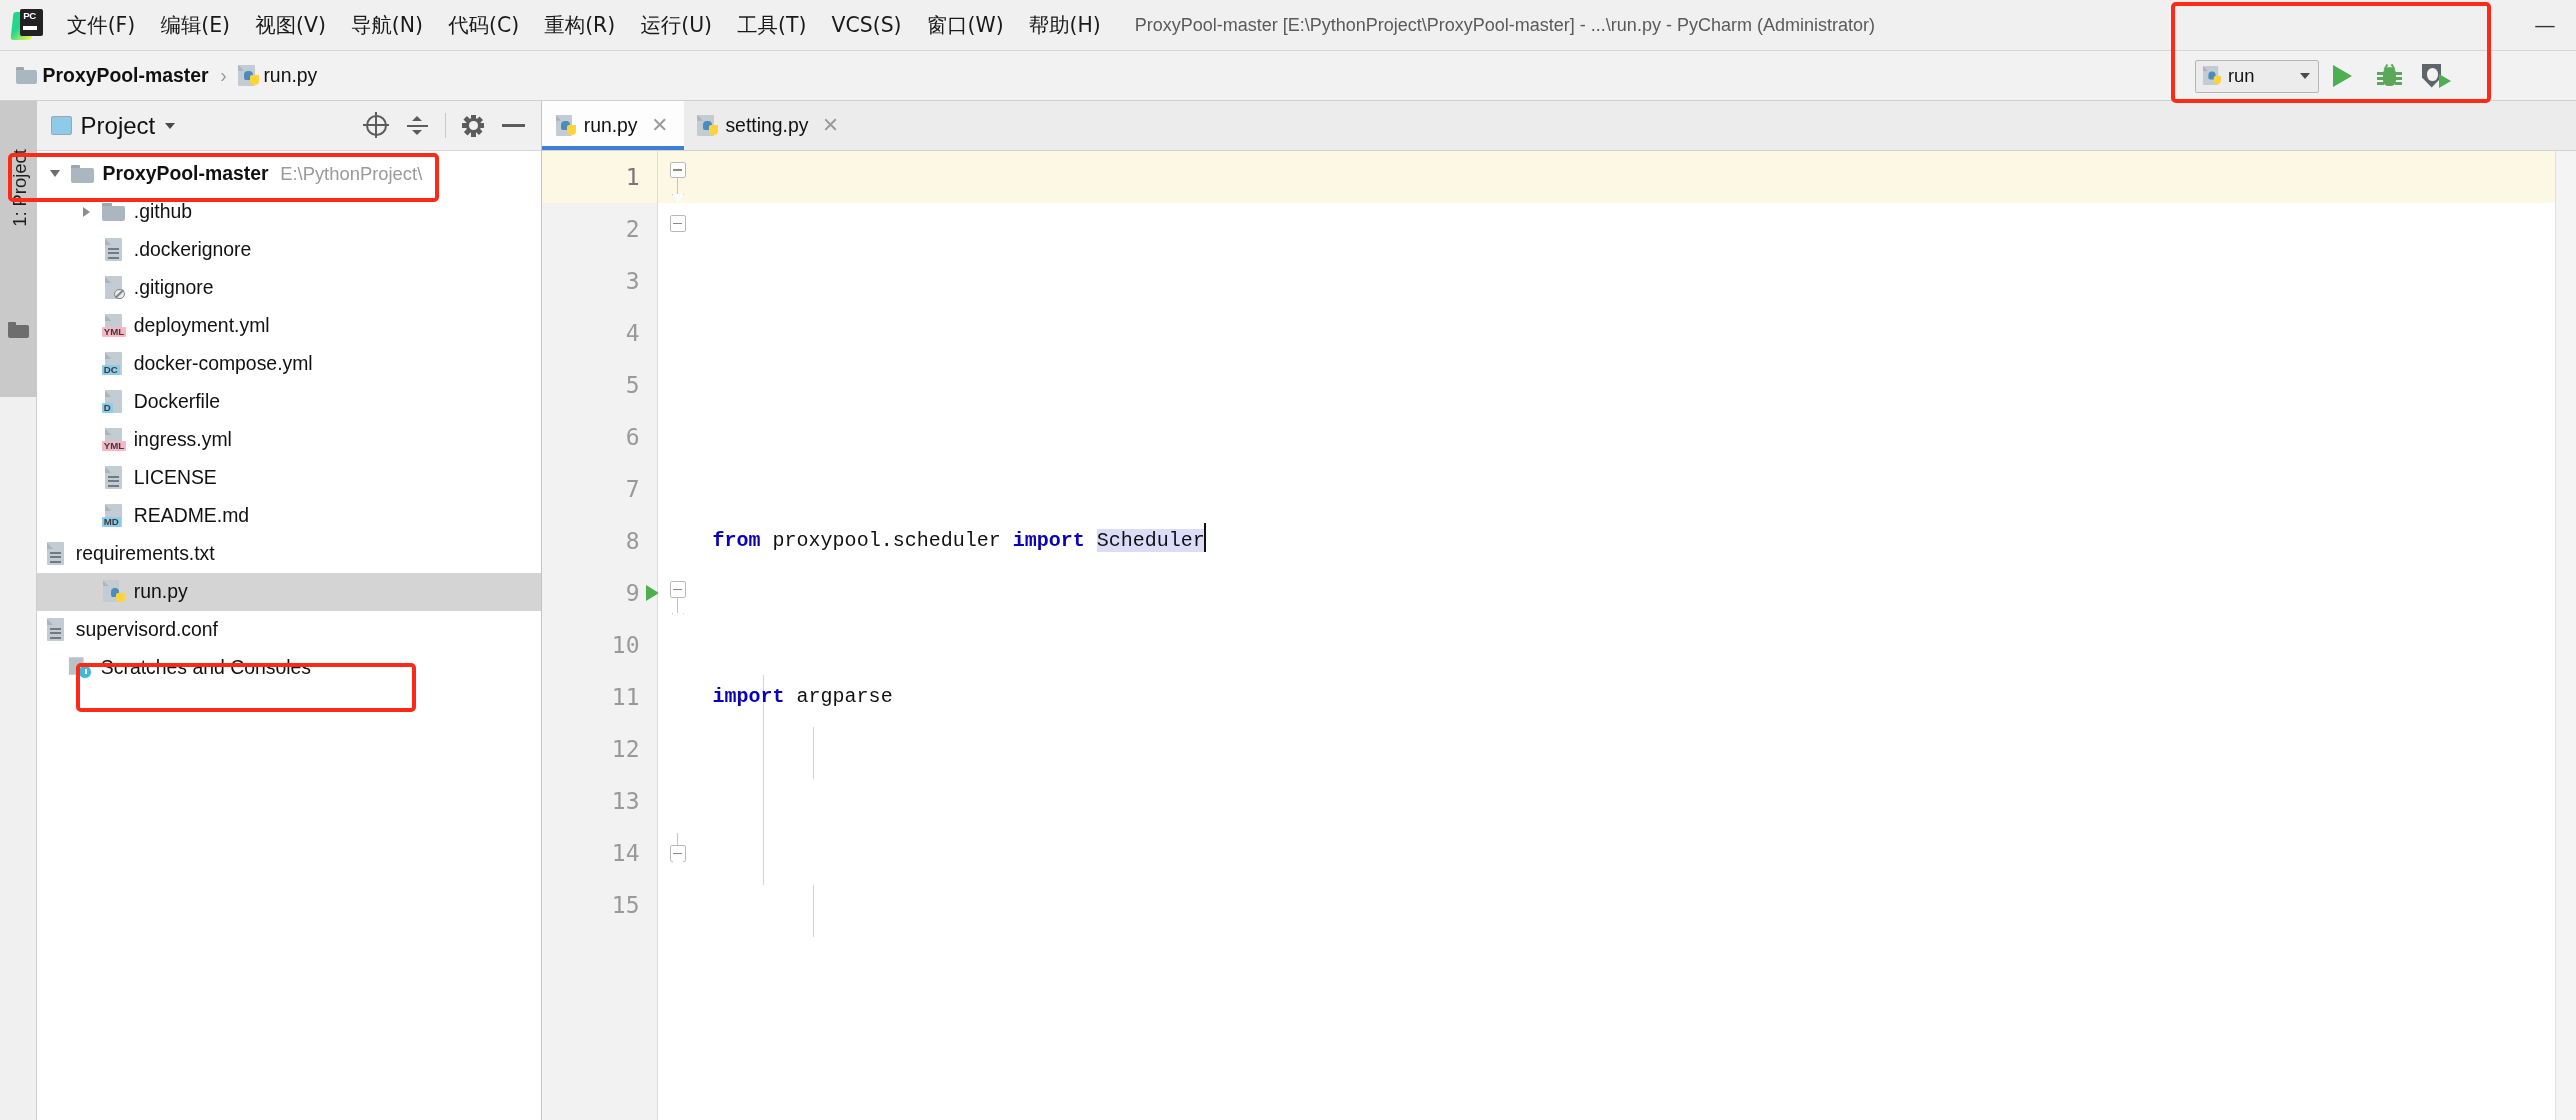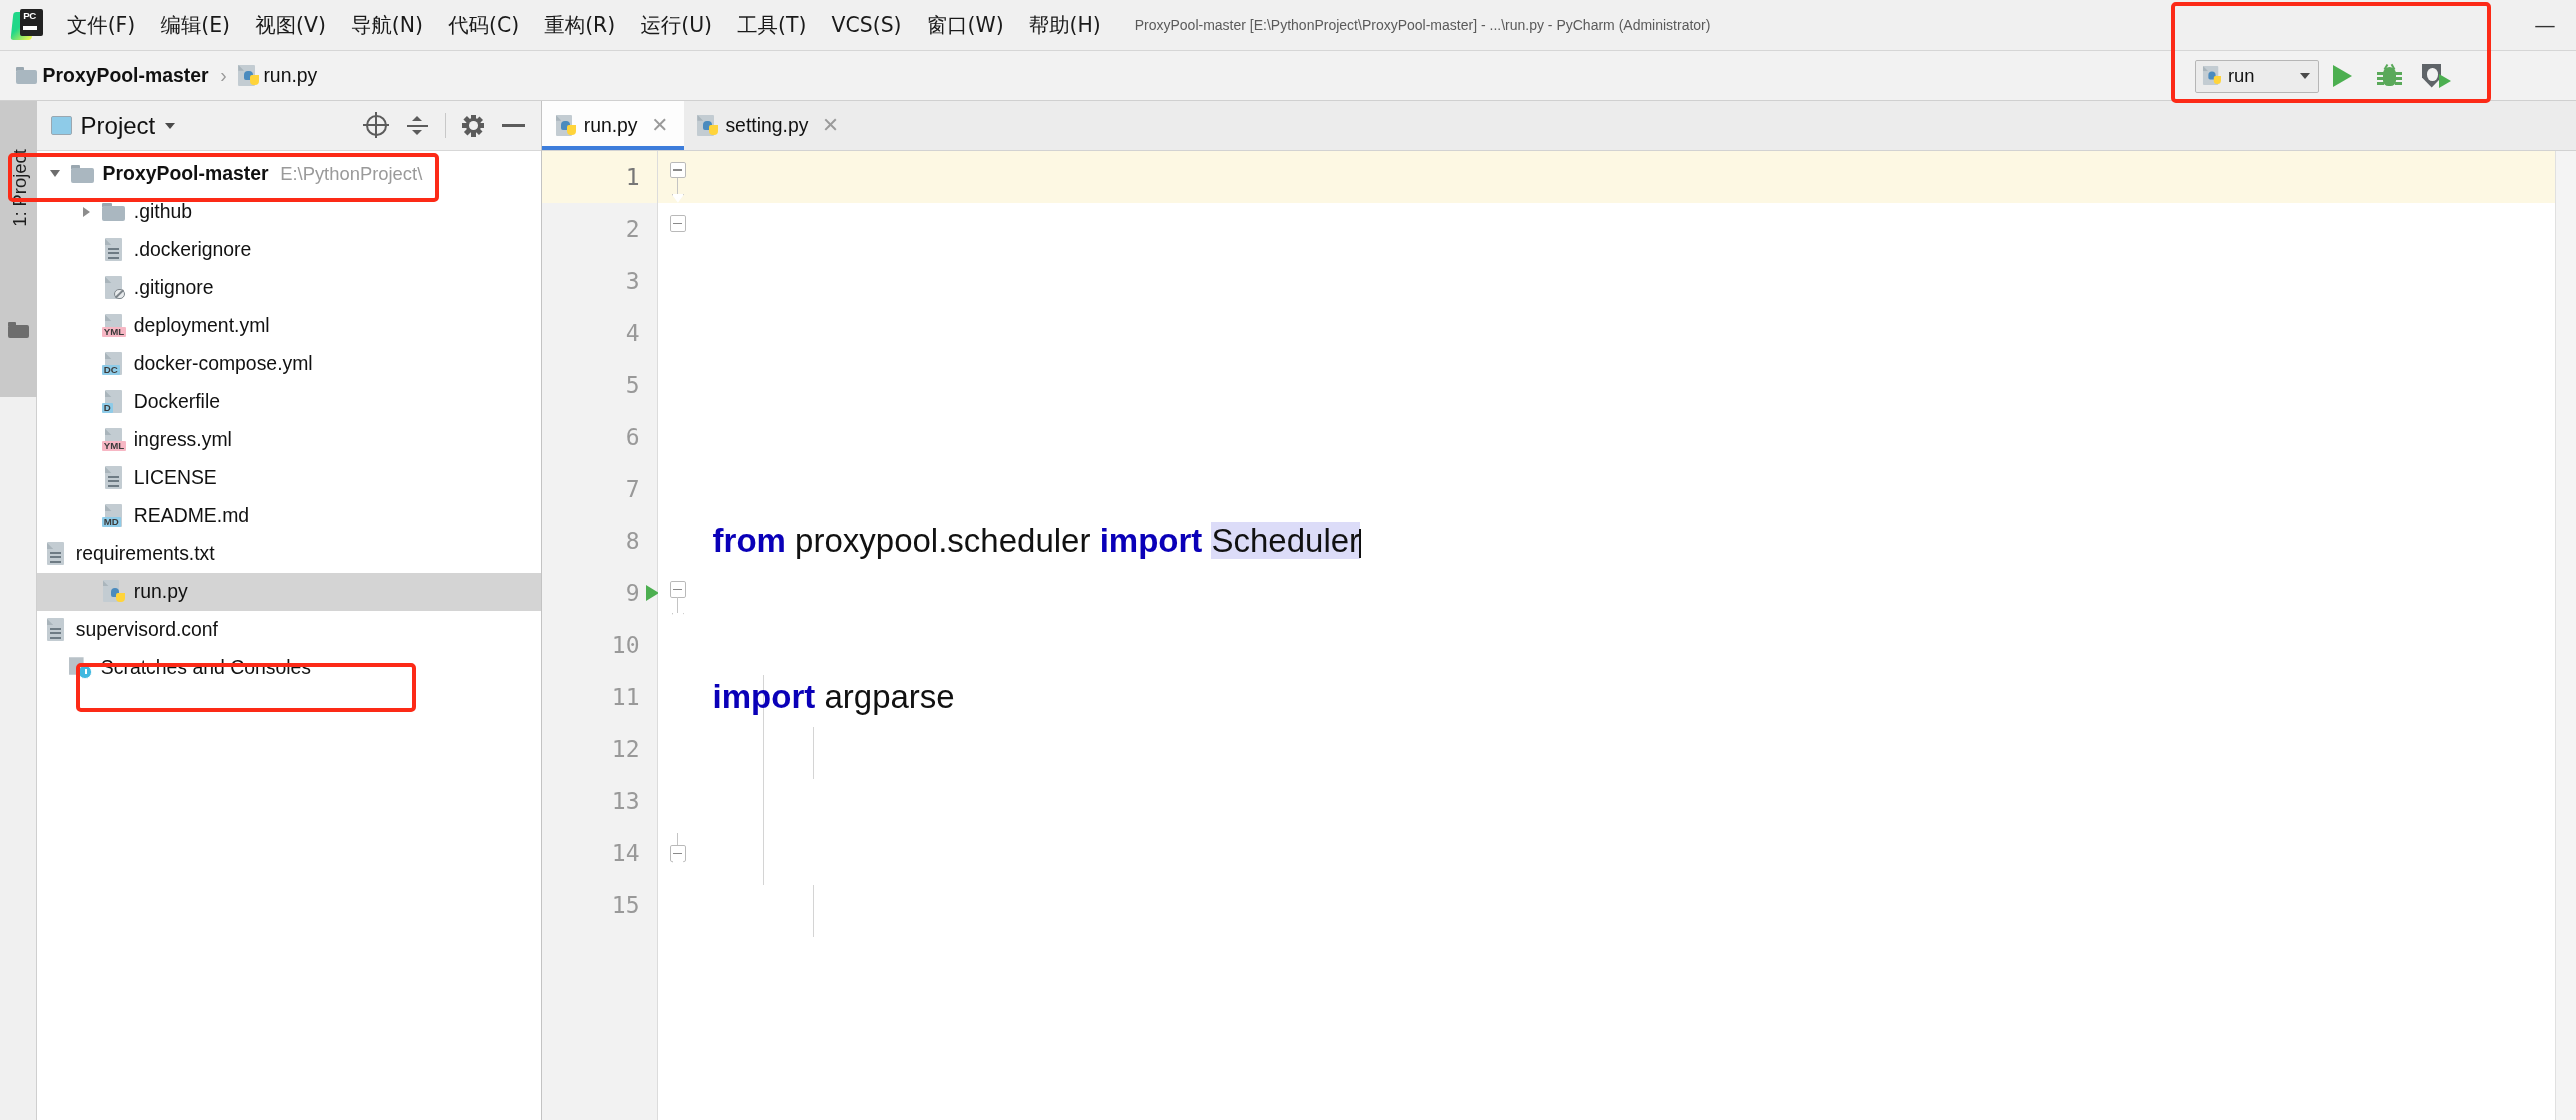--- a/index.html
+++ b/index.html
@@ -46,21 +46,21 @@
   .menubar { display:flex; align-items:center; gap: 0px; }
   .menu-item {
     font-size: 20.4px;
     color: #1a1a1a;
     padding: 3.9px 12.6px;
     white-space: nowrap;
     cursor: default;
     font-family: "DejaVu Sans", sans-serif;
   }
   .window-title {
-    font-size: 14px;
+    font-size: 18px;
     color: #5a5a5a;
     margin-left: 21.3px;
     white-space: nowrap;
     font-family: "Liberation Sans", sans-serif;
   }
   .win-controls {
     position:absolute; right:0; top:0; height:51px;
     display:flex; align-items:center;
   }
   .win-btn {
@@ -303,22 +303,22 @@
     content:""; position:absolute; left:0; right:0; bottom:0; height:3.9px; background:#3d7ddb;
   }
   .etab .x { color:#9a9a9a; font-size:20.4px; margin-left:4.9px; line-height:1; }
   .code-area { flex:1; display:flex; background:#fff; position:relative; overflow:hidden; }
   .gutter {
     width:116px; flex:none; background:#f2f2f2; position:relative;
     border-right:1px solid #dcdcdc;
   }
   .fold-col { width:41px; flex:none; background:#fff; position:relative; }
   .code {
-    flex:1; position:relative; font-family:Liberation Sans, sans-serif;
-    font-size:33px; line-height:52px; color:#111; padding-left:13.6px;
+    flex:1; position:relative; font-family:Liberation Mono, monospace;
+    font-size:20px; line-height:52px; color:#111; padding-left:13.6px;
     white-space:pre; overflow:hidden;
   }
   .lnrow {
     height:52px; line-height:52px; text-align:right;
     padding-right:17.5px; color:#999; font-family:"DejaVu Sans Mono", monospace;
     font-size:23px; position:relative;
   }
   .lnrow.cur { background:#fdf8e3; color:#777; }
   .run-gutter-tri {
     position:absolute; right:-1.9px; top:17.5px;

